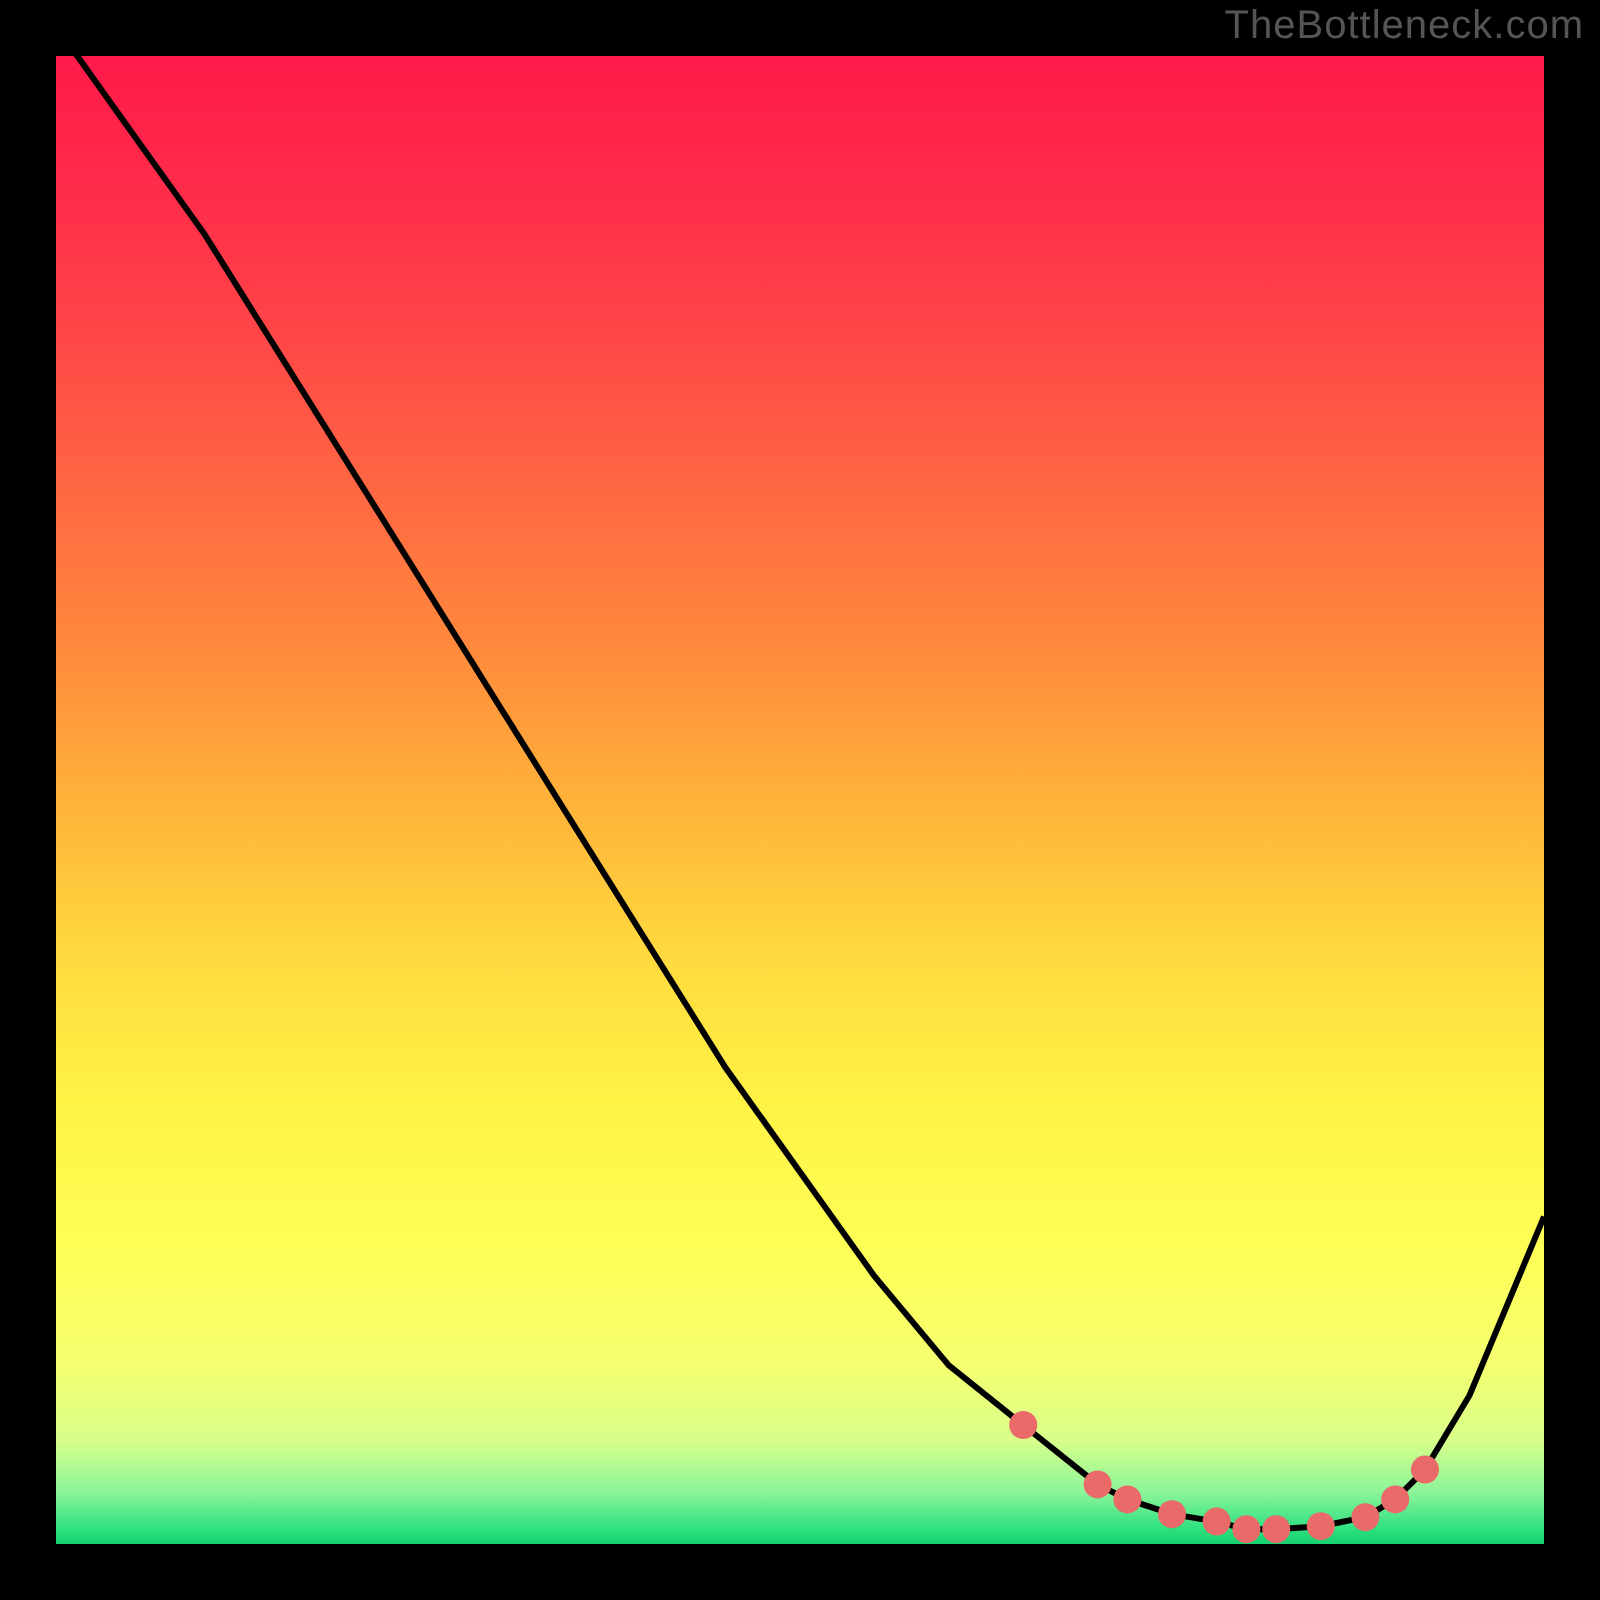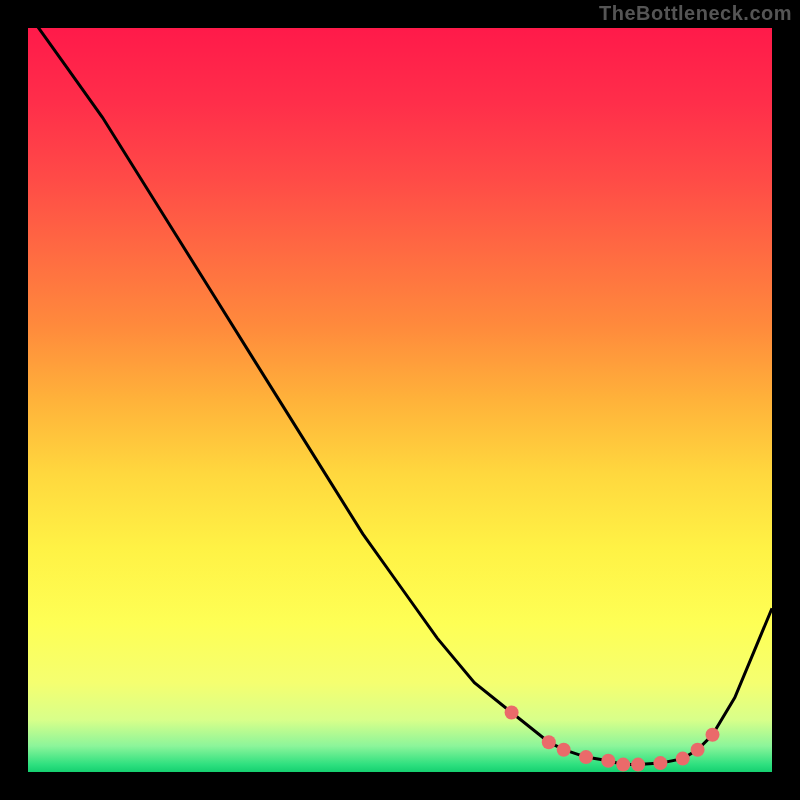--- a/index.html
+++ b/index.html
@@ -16,21 +16,21 @@
     width: 800px;
     height: 800px;
     background: #000000;
   }
   .watermark {
     position: absolute;
     top: 2px;
     right: 8px;
     color: #555555;
     font-size: 20px;
-    font-weight: 700;
+    font-weight: 400;
     letter-spacing: 0.5px;
     z-index: 30;
   }
   .plot-wrap {
     position: absolute;
     left: 28px;
     top: 28px;
     width: 744px;
     height: 744px;
   }

